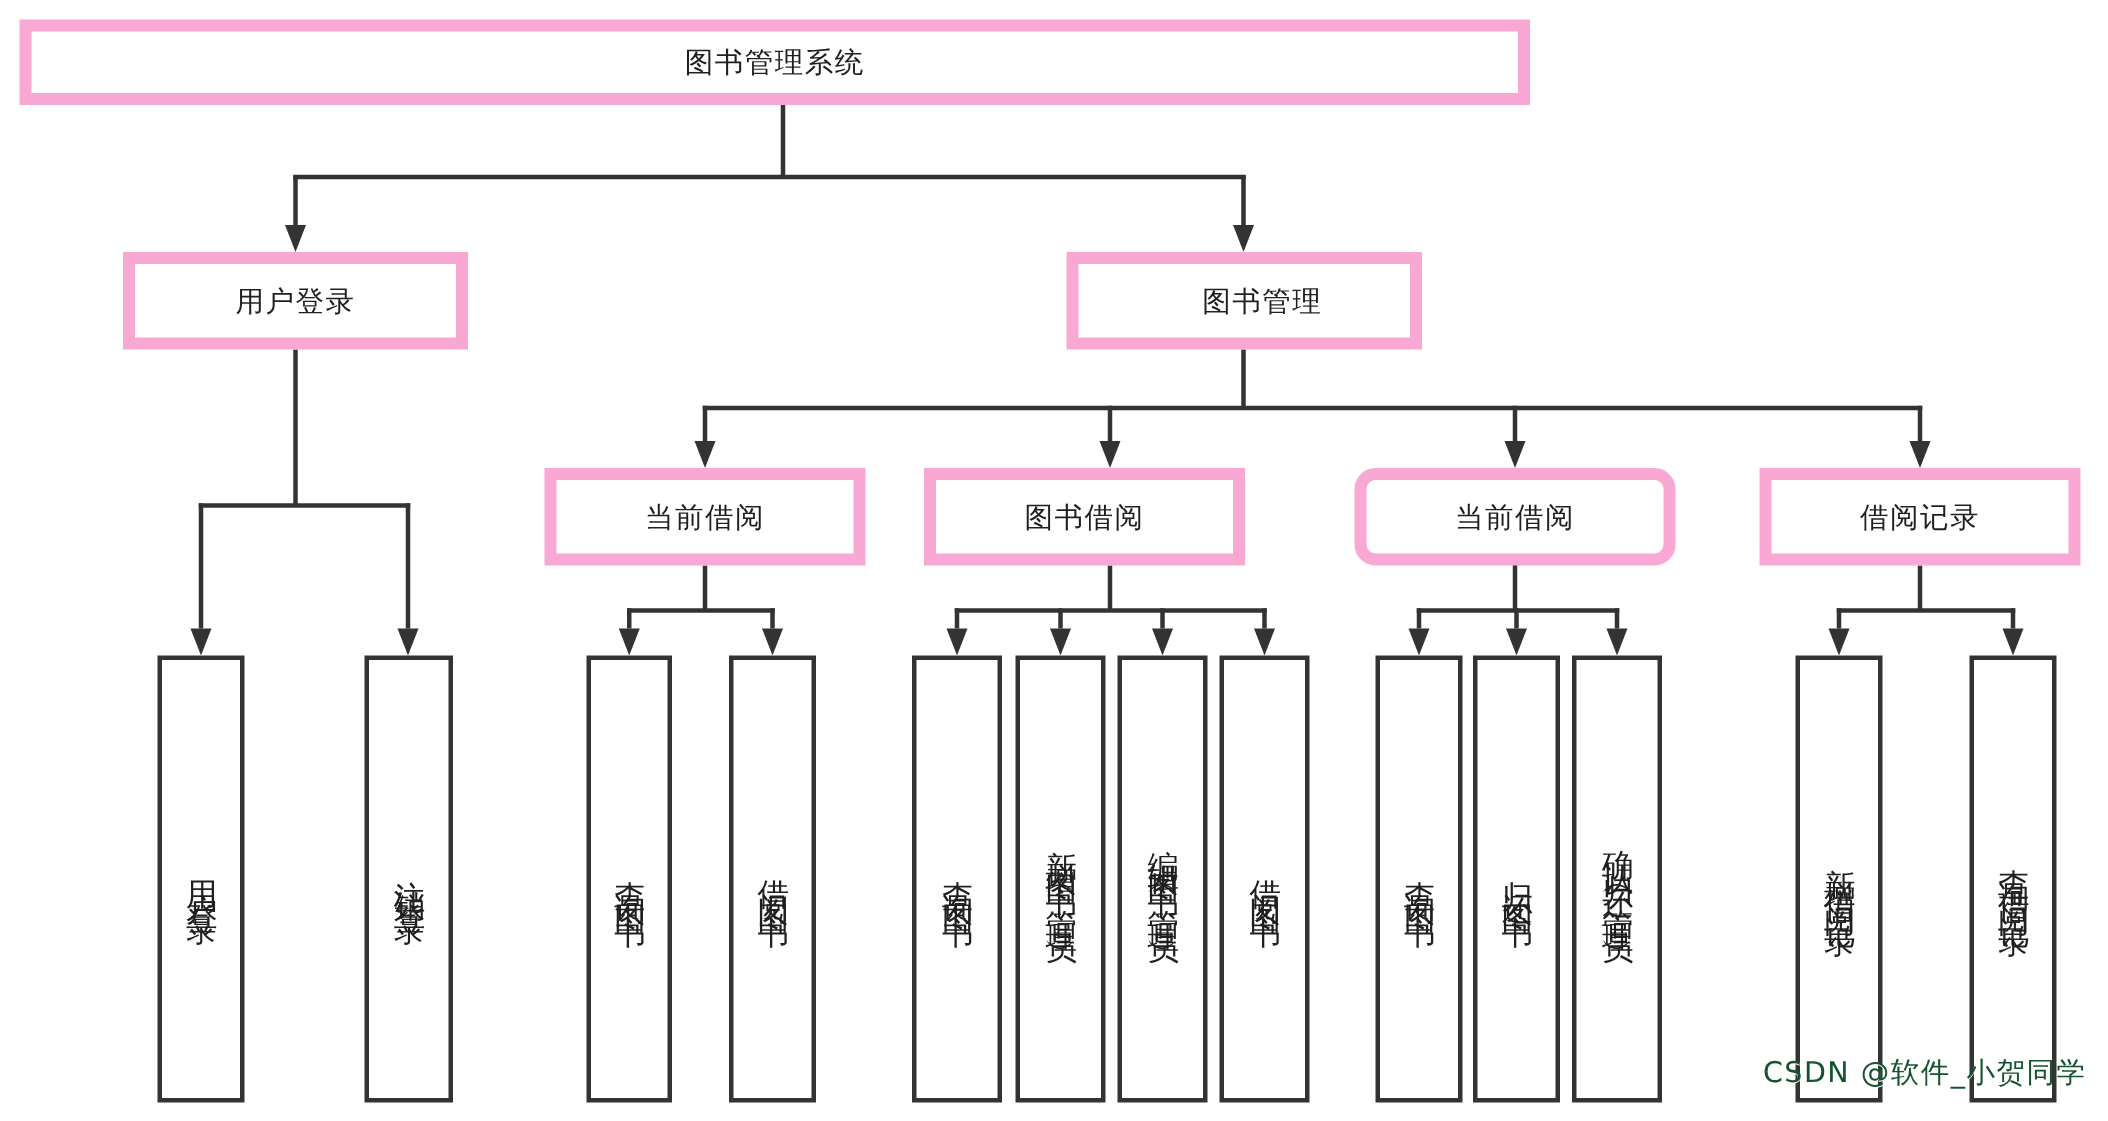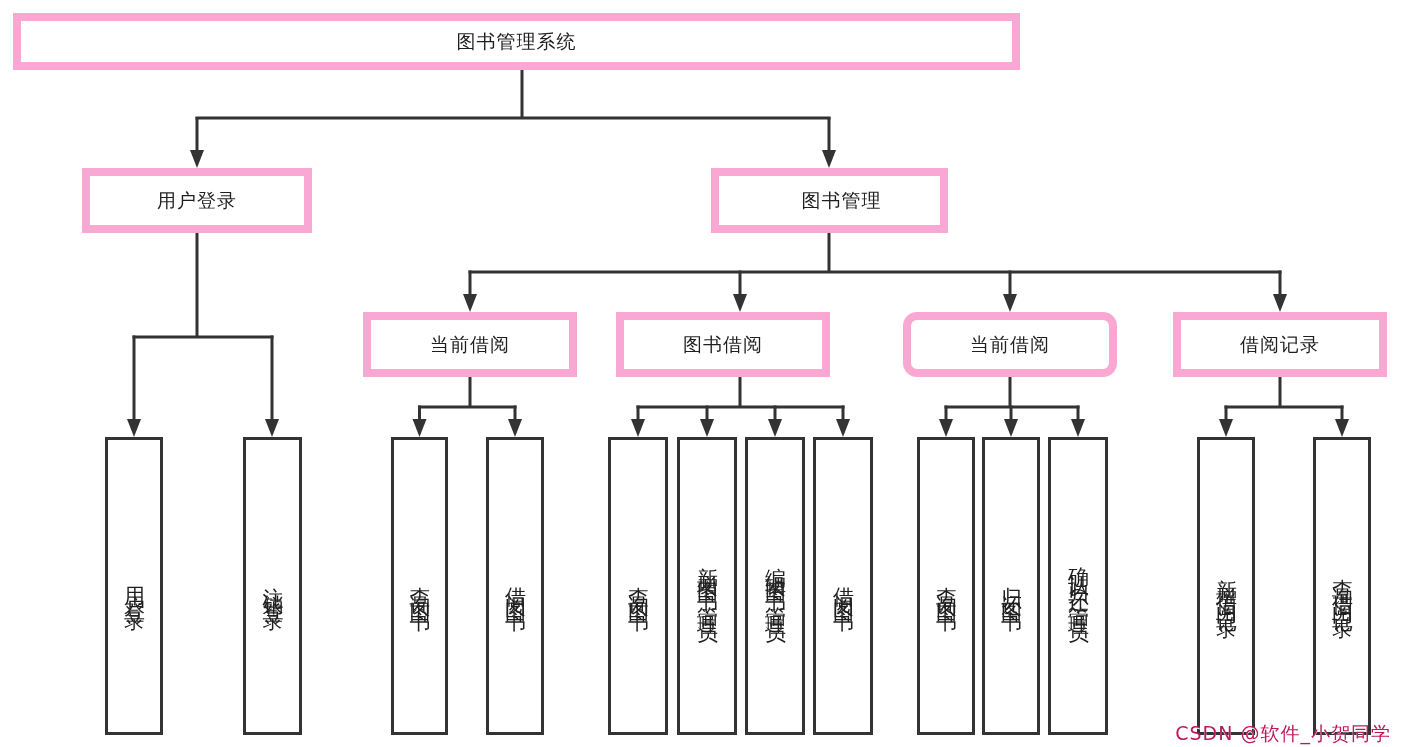--- a/index.html
+++ b/index.html
@@ -34,23 +34,23 @@
     justify-content:center;
     writing-mode:vertical-lr;
     text-orientation:mixed;
     font-size:21px;
     letter-spacing:8px;
     line-height:1;
   }
   .watermark{
     position:absolute;
     right:14px;
-    bottom:0;
+    bottom:19px;
     font-size:19px;
-    color:#be185d;
+    color:#14532d;
     letter-spacing:1px;
     white-space:nowrap;
     text-shadow:0 1px 0 #ffffff;
   }
   svg line, svg polyline{stroke:#333333;stroke-width:3;fill:none;}
   svg polygon{fill:#333333;stroke:none;}
 </style>
 </head>
 <body>
 

